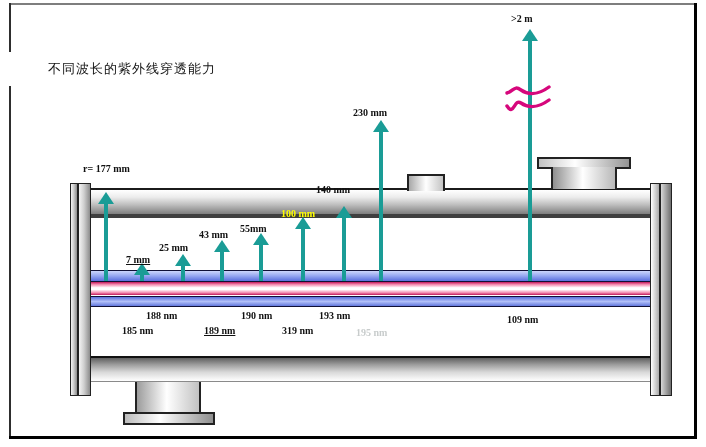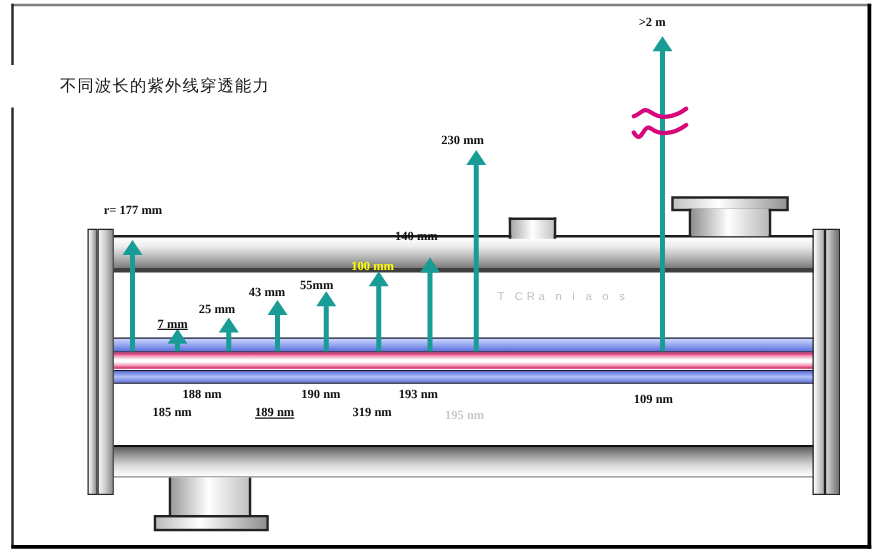--- a/index.html
+++ b/index.html
@@ -84,21 +84,20 @@
   <div id="left-flange-bar-2" class="abs flange"></div>
   <div id="right-flange-bar-1" class="abs flange"></div>
   <div id="right-flange-bar-2" class="abs flange"></div>
   <div id="top-port-small" class="abs"></div>
   <div id="top-port-flange" class="abs"></div>
   <div id="top-port-body" class="abs"></div>
   <div id="bottom-nozzle-body" class="abs"></div>
   <div id="bottom-nozzle-flange" class="abs"></div>
 
   <div id="watermark" class="abs">
-    <div>T CRa n i a o s</div>
   </div>
 
   <div id="arrow-layer">
       <div class="arrow-head" style="left: 98px; top: 192px; border-bottom: 12px solid rgb(26, 156, 150);"></div>
       <div class="arrow-shaft" style="left: 104px; top: 203px; height: 78px; background: rgb(26, 156, 150);"></div>
       <span class="pen-label" style="left: 83px; top: 163px; color: rgb(17, 17, 17); ">r= 177 mm</span>
       <div class="arrow-head" style="left: 134px; top: 263px; border-bottom: 12px solid rgb(26, 156, 150);"></div>
       <div class="arrow-shaft" style="left: 140px; top: 274px; height: 7px; background: rgb(26, 156, 150);"></div>
       <span class="pen-label" style="left: 126px; top: 254px; color: rgb(17, 17, 17); text-decoration: underline;">7 mm</span>
       <div class="arrow-head" style="left: 175px; top: 254px; border-bottom: 12px solid rgb(26, 156, 150);"></div>

